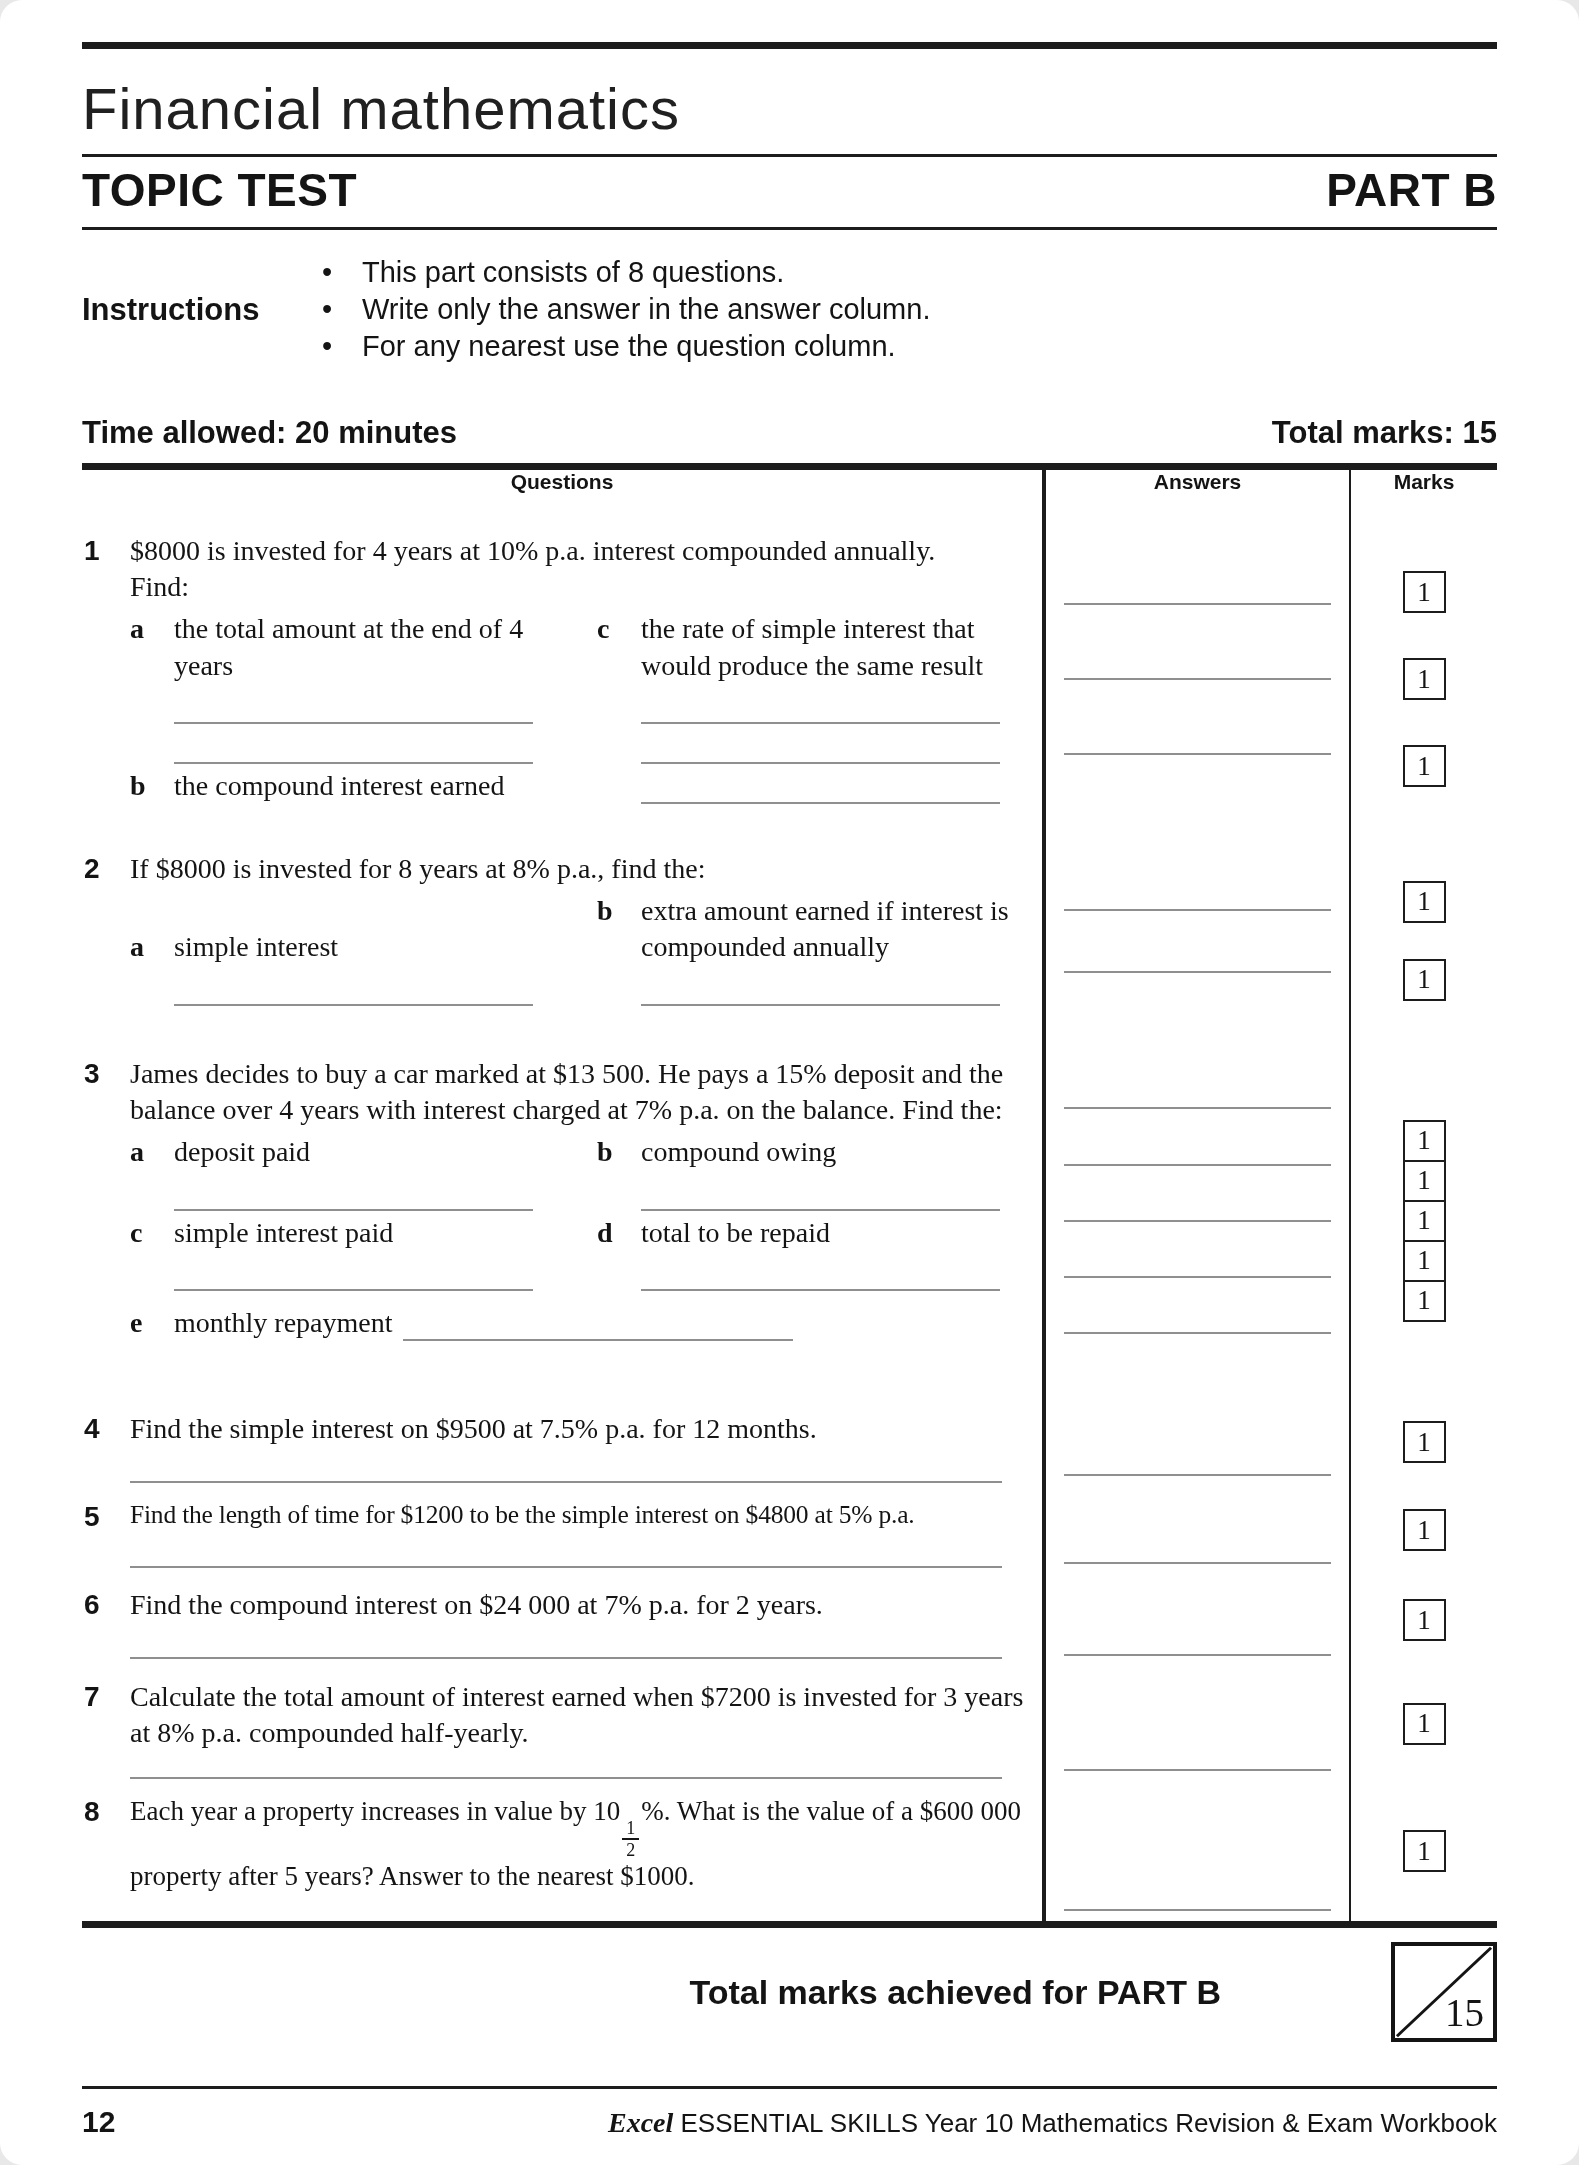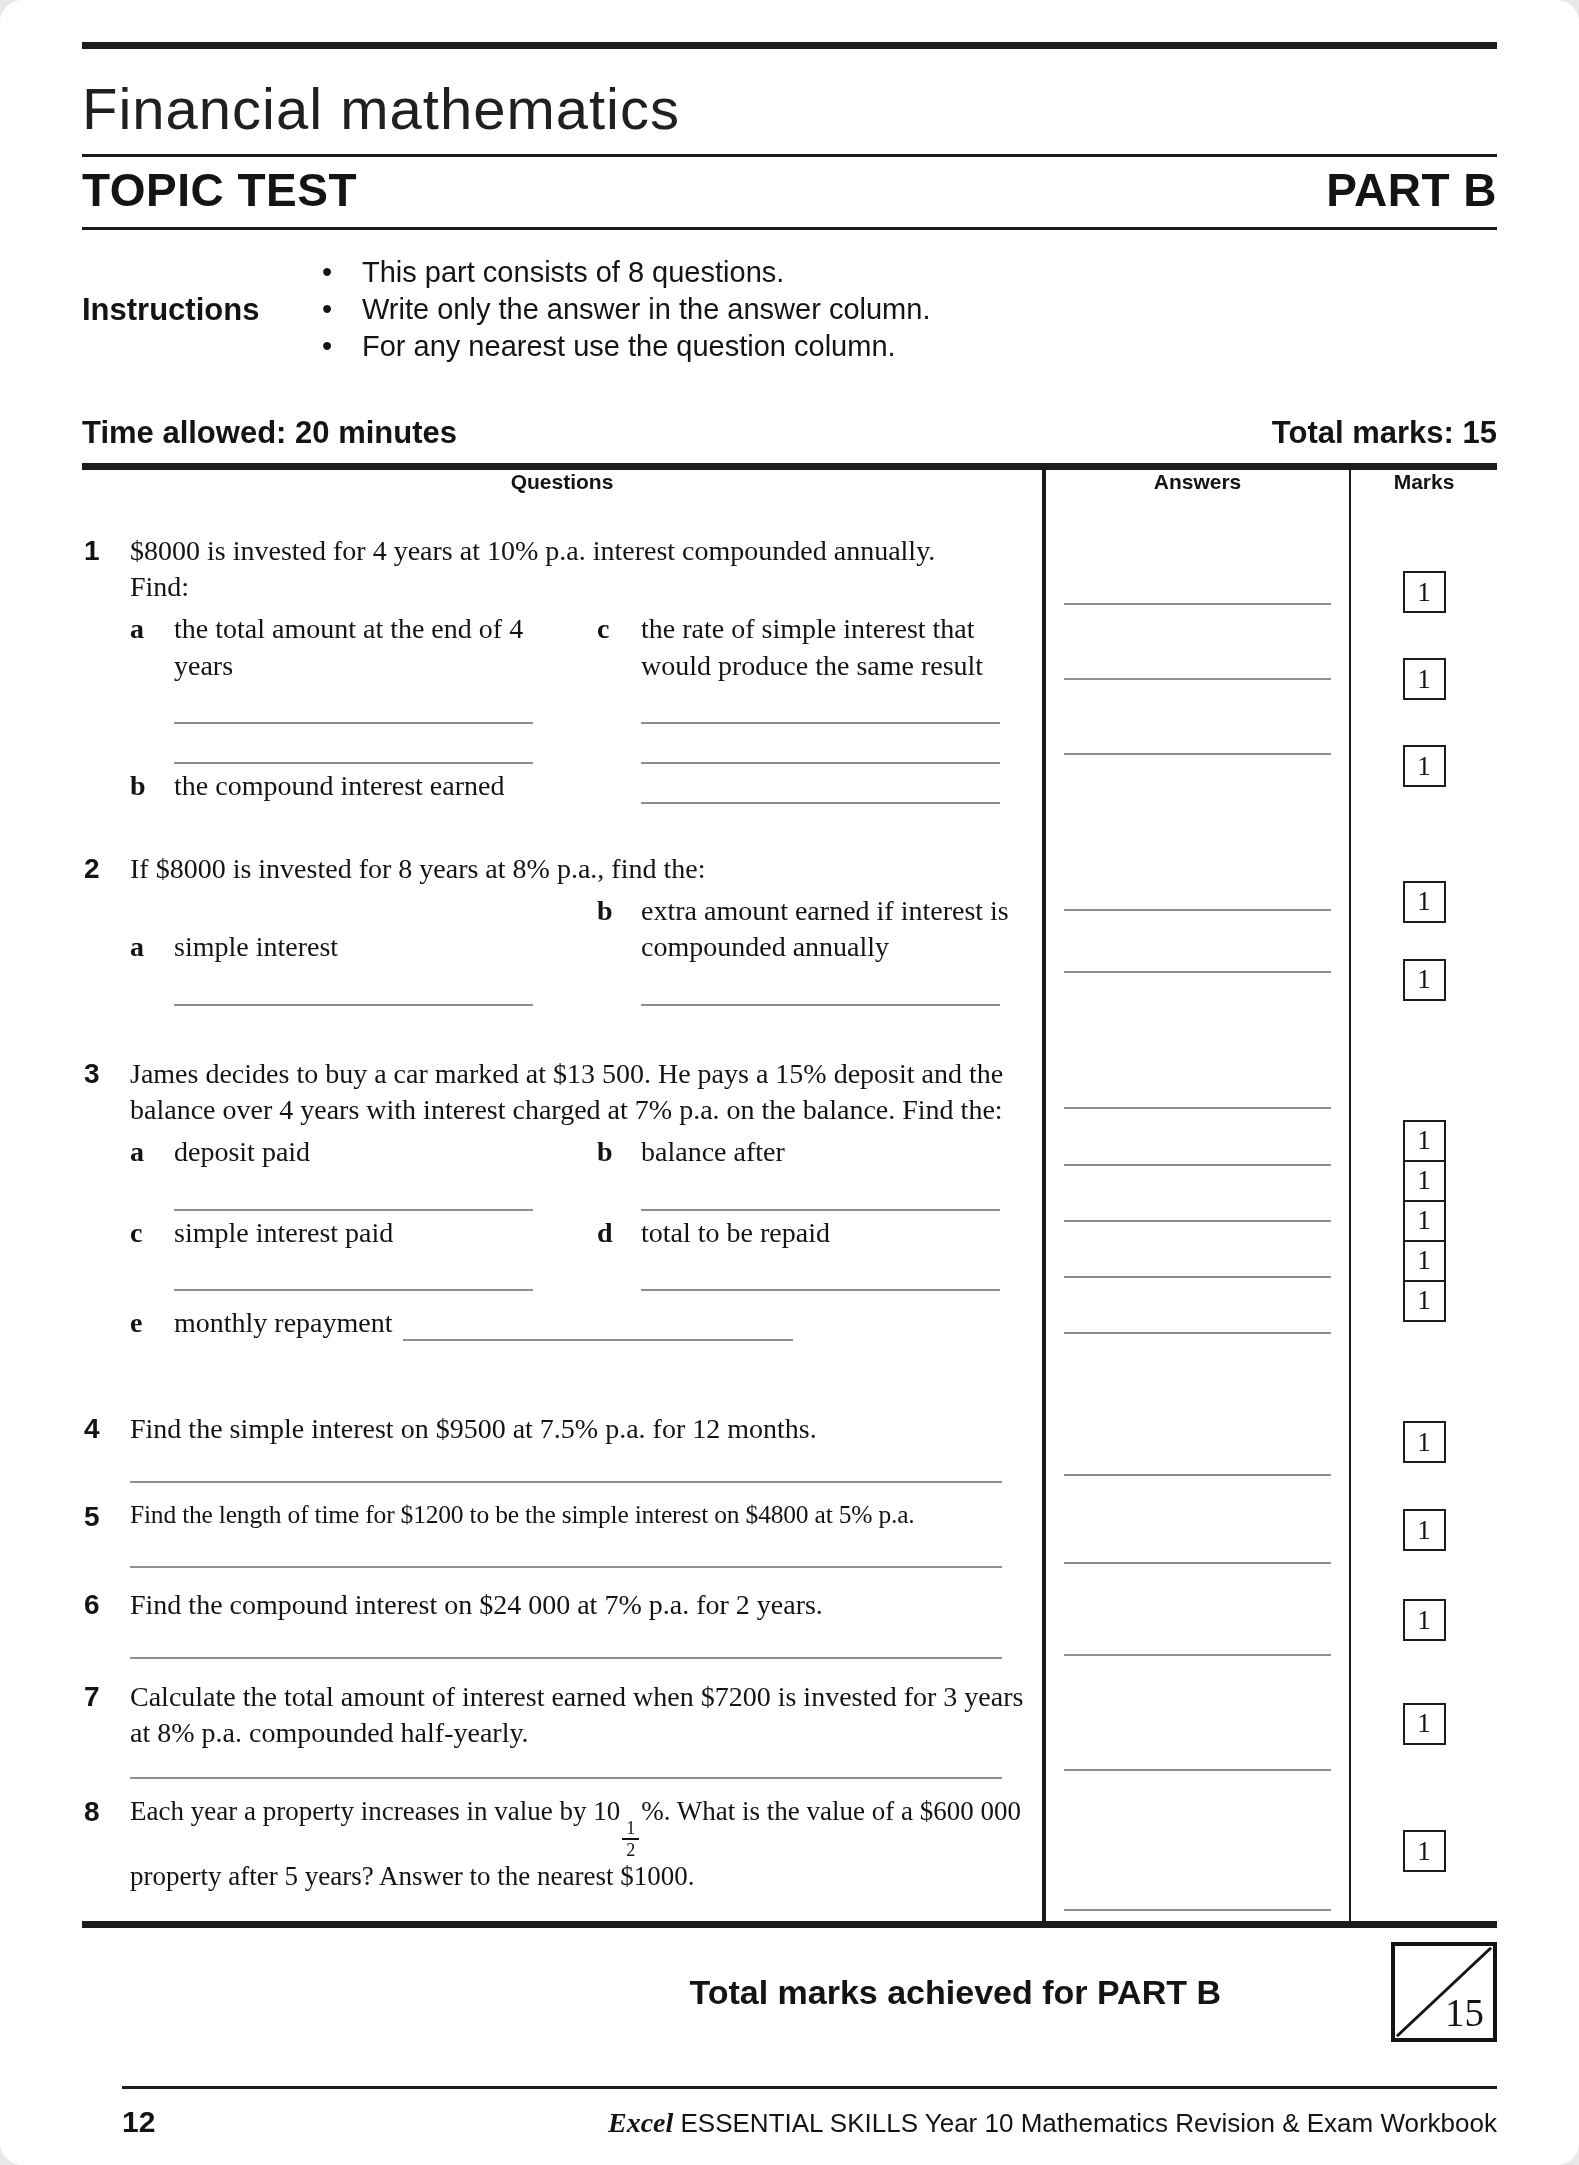--- a/index.html
+++ b/index.html
@@ -96,21 +96,21 @@
   
   .summary-row { display:flex; align-items:center; margin-top:14px; }
   .summary-label {
     margin-left:auto; font-family:"Liberation Sans","DejaVu Sans",sans-serif;
     font-weight:bold; font-size:34px;
   }
   .score-box { width:106px; height:100px; border:4px solid #141414; margin-left:170px; position:relative; flex:none; }
   .score-box svg { position:absolute; inset:0; width:100%; height:100%; }
   .score-total { position:absolute; right:9px; bottom:3px; font-size:39px; }
 
-  .footer { position:absolute; left:82px; right:82px; bottom:26px;margin-left:40px; }
+  .footer { position:absolute; left:82px; right:82px; bottom:26px; }
   .footer-rule { height:3px; background:#1c1c1c; margin-bottom:16px; }
   .footer-line { display:flex; justify-content:space-between; align-items:baseline; }
   .page-number { font-family:"Liberation Sans","DejaVu Sans",sans-serif; font-weight:bold; font-size:30px; }
   .workbook { font-family:"Liberation Sans","DejaVu Sans",sans-serif; font-size:26px; }
   .brand { font-family:"Liberation Serif","DejaVu Serif",serif; font-style:italic; font-weight:bold; font-size:28px; }
 </style>
 </head>
 <body>
 
 <div class="page">
@@ -239,21 +239,21 @@
             <span class="qnum">3</span>
             <div class="qbody">
               <div>James decides to buy a car marked at $13 500. He pays a 15% deposit and the balance over 4 years with interest charged at 7% p.a. on the balance. Find the:</div>
               <div class="grid2">
                 <div class="part">
                   <span class="plabel">a</span>
                   <span class="ptext">deposit paid</span>
                 </div>
                 <div class="part">
                   <span class="plabel">b</span>
-                  <span class="ptext">balance after</span>
+                  <span class="ptext">compound owing</span>
                 </div>
                 <div class="wline"></div>
                 <div class="wline"></div>
                 <div class="part">
                   <span class="plabel">c</span>
                   <span class="ptext">simple interest paid</span>
                 </div>
                 <div class="part">
                   <span class="plabel">d</span>
                   <span class="ptext">total to be repaid</span>

